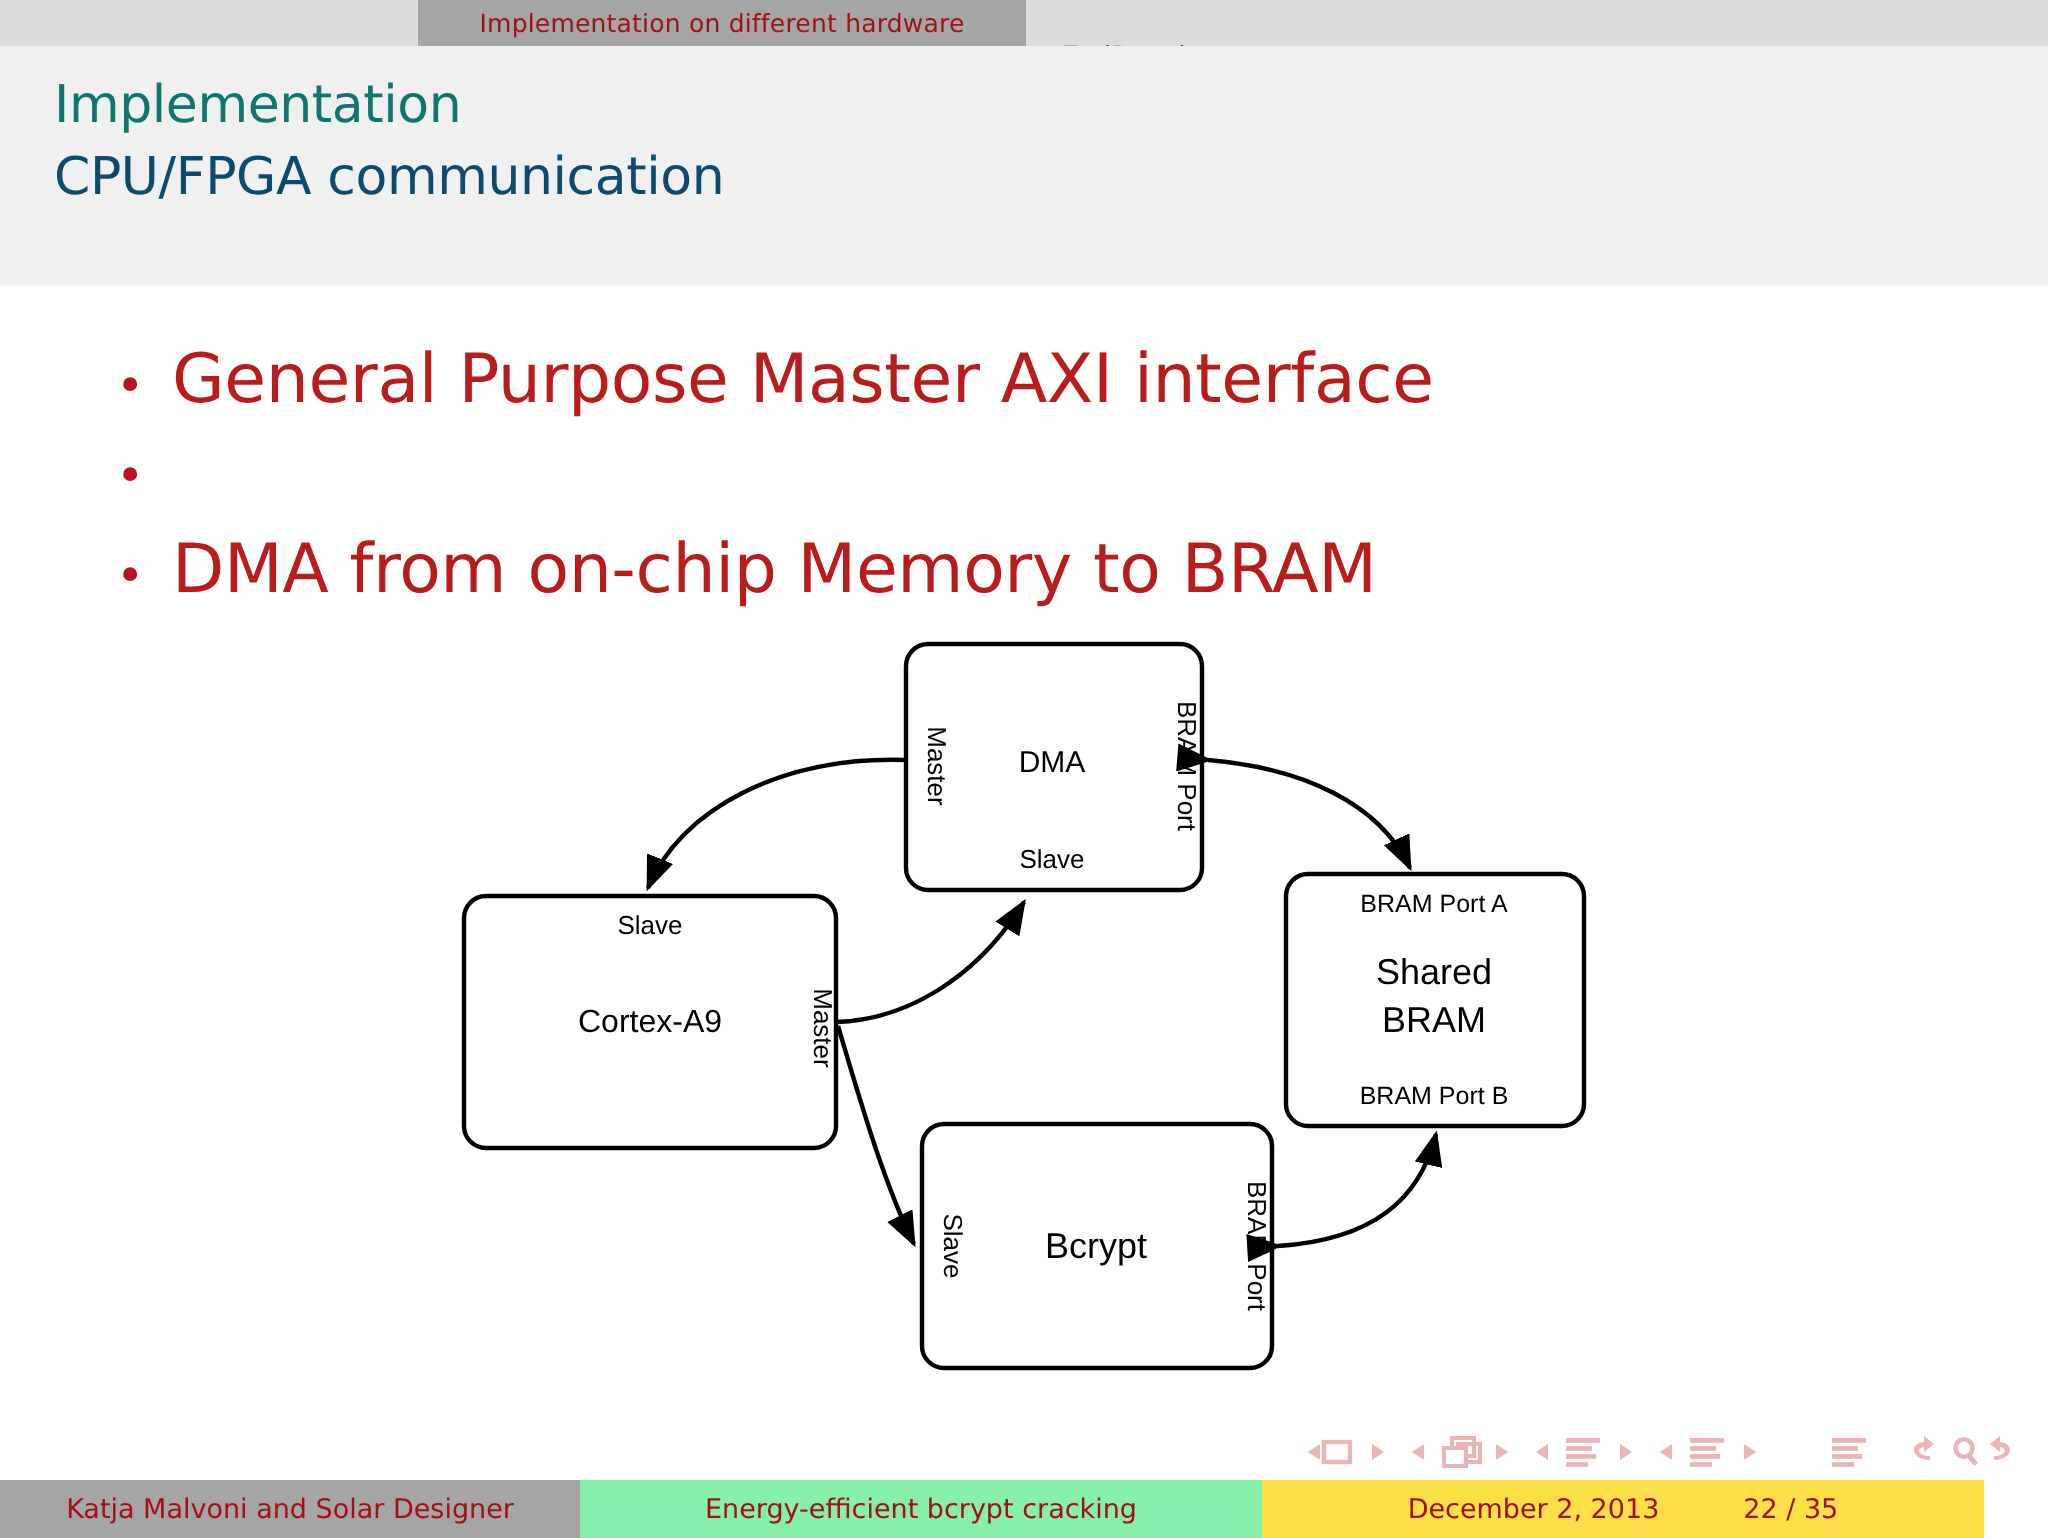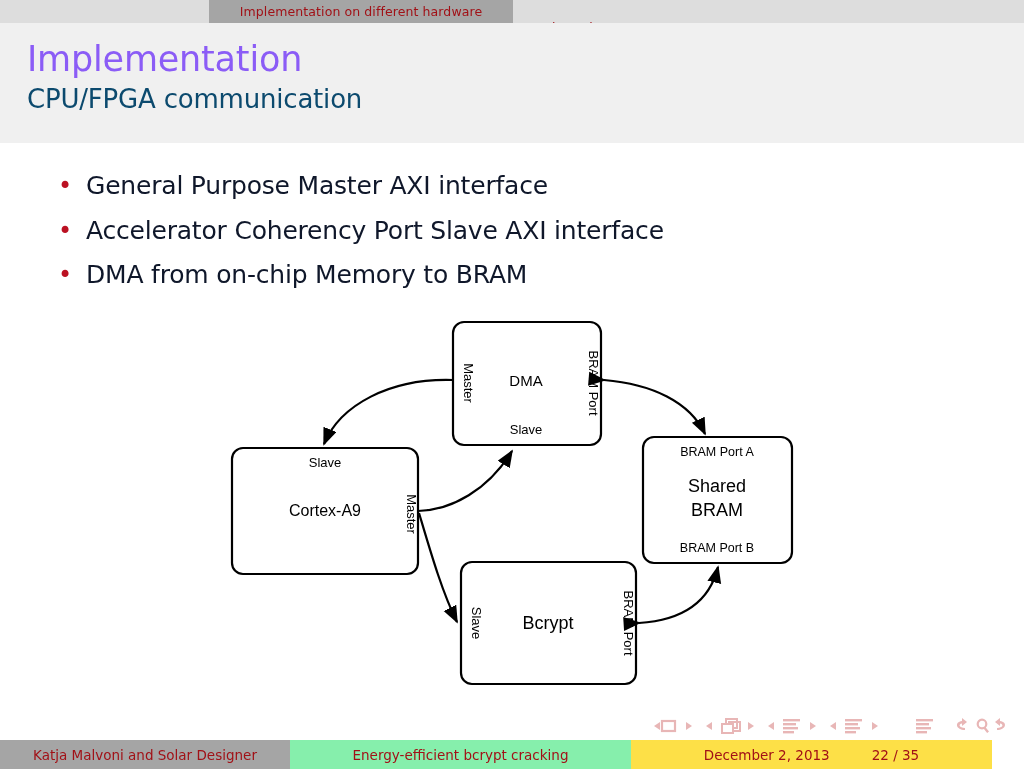--- a/index.html
+++ b/index.html
@@ -49,22 +49,22 @@
   .titleblock {
     position: absolute;
     top: 23px; left: 0;
     width: 1024px;
     height: 120px;
     background: #f0f0f0;
     box-sizing: border-box;
     padding: 16px 0 0 27px;
   }
   .slide-title {
-    color: #8b5cf6;
-    font-size: 35px;
+    color: #0f766e;
+    font-size: 26px;
     font-weight: normal;
     line-height: 1.15;
     letter-spacing: -0.2px;
   }
   .slide-subtitle {
     color: #0c4a6e;
     font-size: 26px;
     font-weight: normal;
     line-height: 1.2;
     margin-top: 5px;
@@ -84,22 +84,22 @@
     margin-bottom: 17px;
   }
   .bullet-dot {
     color: #bb1122;
     font-size: 24px;
     line-height: 1;
     width: 28px;
     flex: none;
   }
   .bullet-text {
-    color: #0f172a;
-    font-size: 25px;
+    color: #b91c1c;
+    font-size: 34px;
     line-height: 1.1;
     letter-spacing: -0.2px;
   }
 
   
   .diagram {
     position: absolute;
     top: 310px;
     left: 200px;
     width: 640px;
@@ -151,21 +151,20 @@
   <div class="slide-subtitle">CPU/FPGA communication</div>
 </div>
 
 <div class="bullets">
   <div class="bullet-row">
     <span class="bullet-dot">•</span>
     <span class="bullet-text">General Purpose Master AXI interface</span>
   </div>
   <div class="bullet-row">
     <span class="bullet-dot">•</span>
-    <span class="bullet-text">Accelerator Coherency Port Slave AXI interface</span>
   </div>
   <div class="bullet-row">
     <span class="bullet-dot">•</span>
     <span class="bullet-text">DMA from on-chip Memory to BRAM</span>
   </div>
 </div>
 
 <div class="diagram">
 <svg width="640" height="400" viewBox="0 0 640 400" xmlns="http://www.w3.org/2000/svg">
   <defs>

